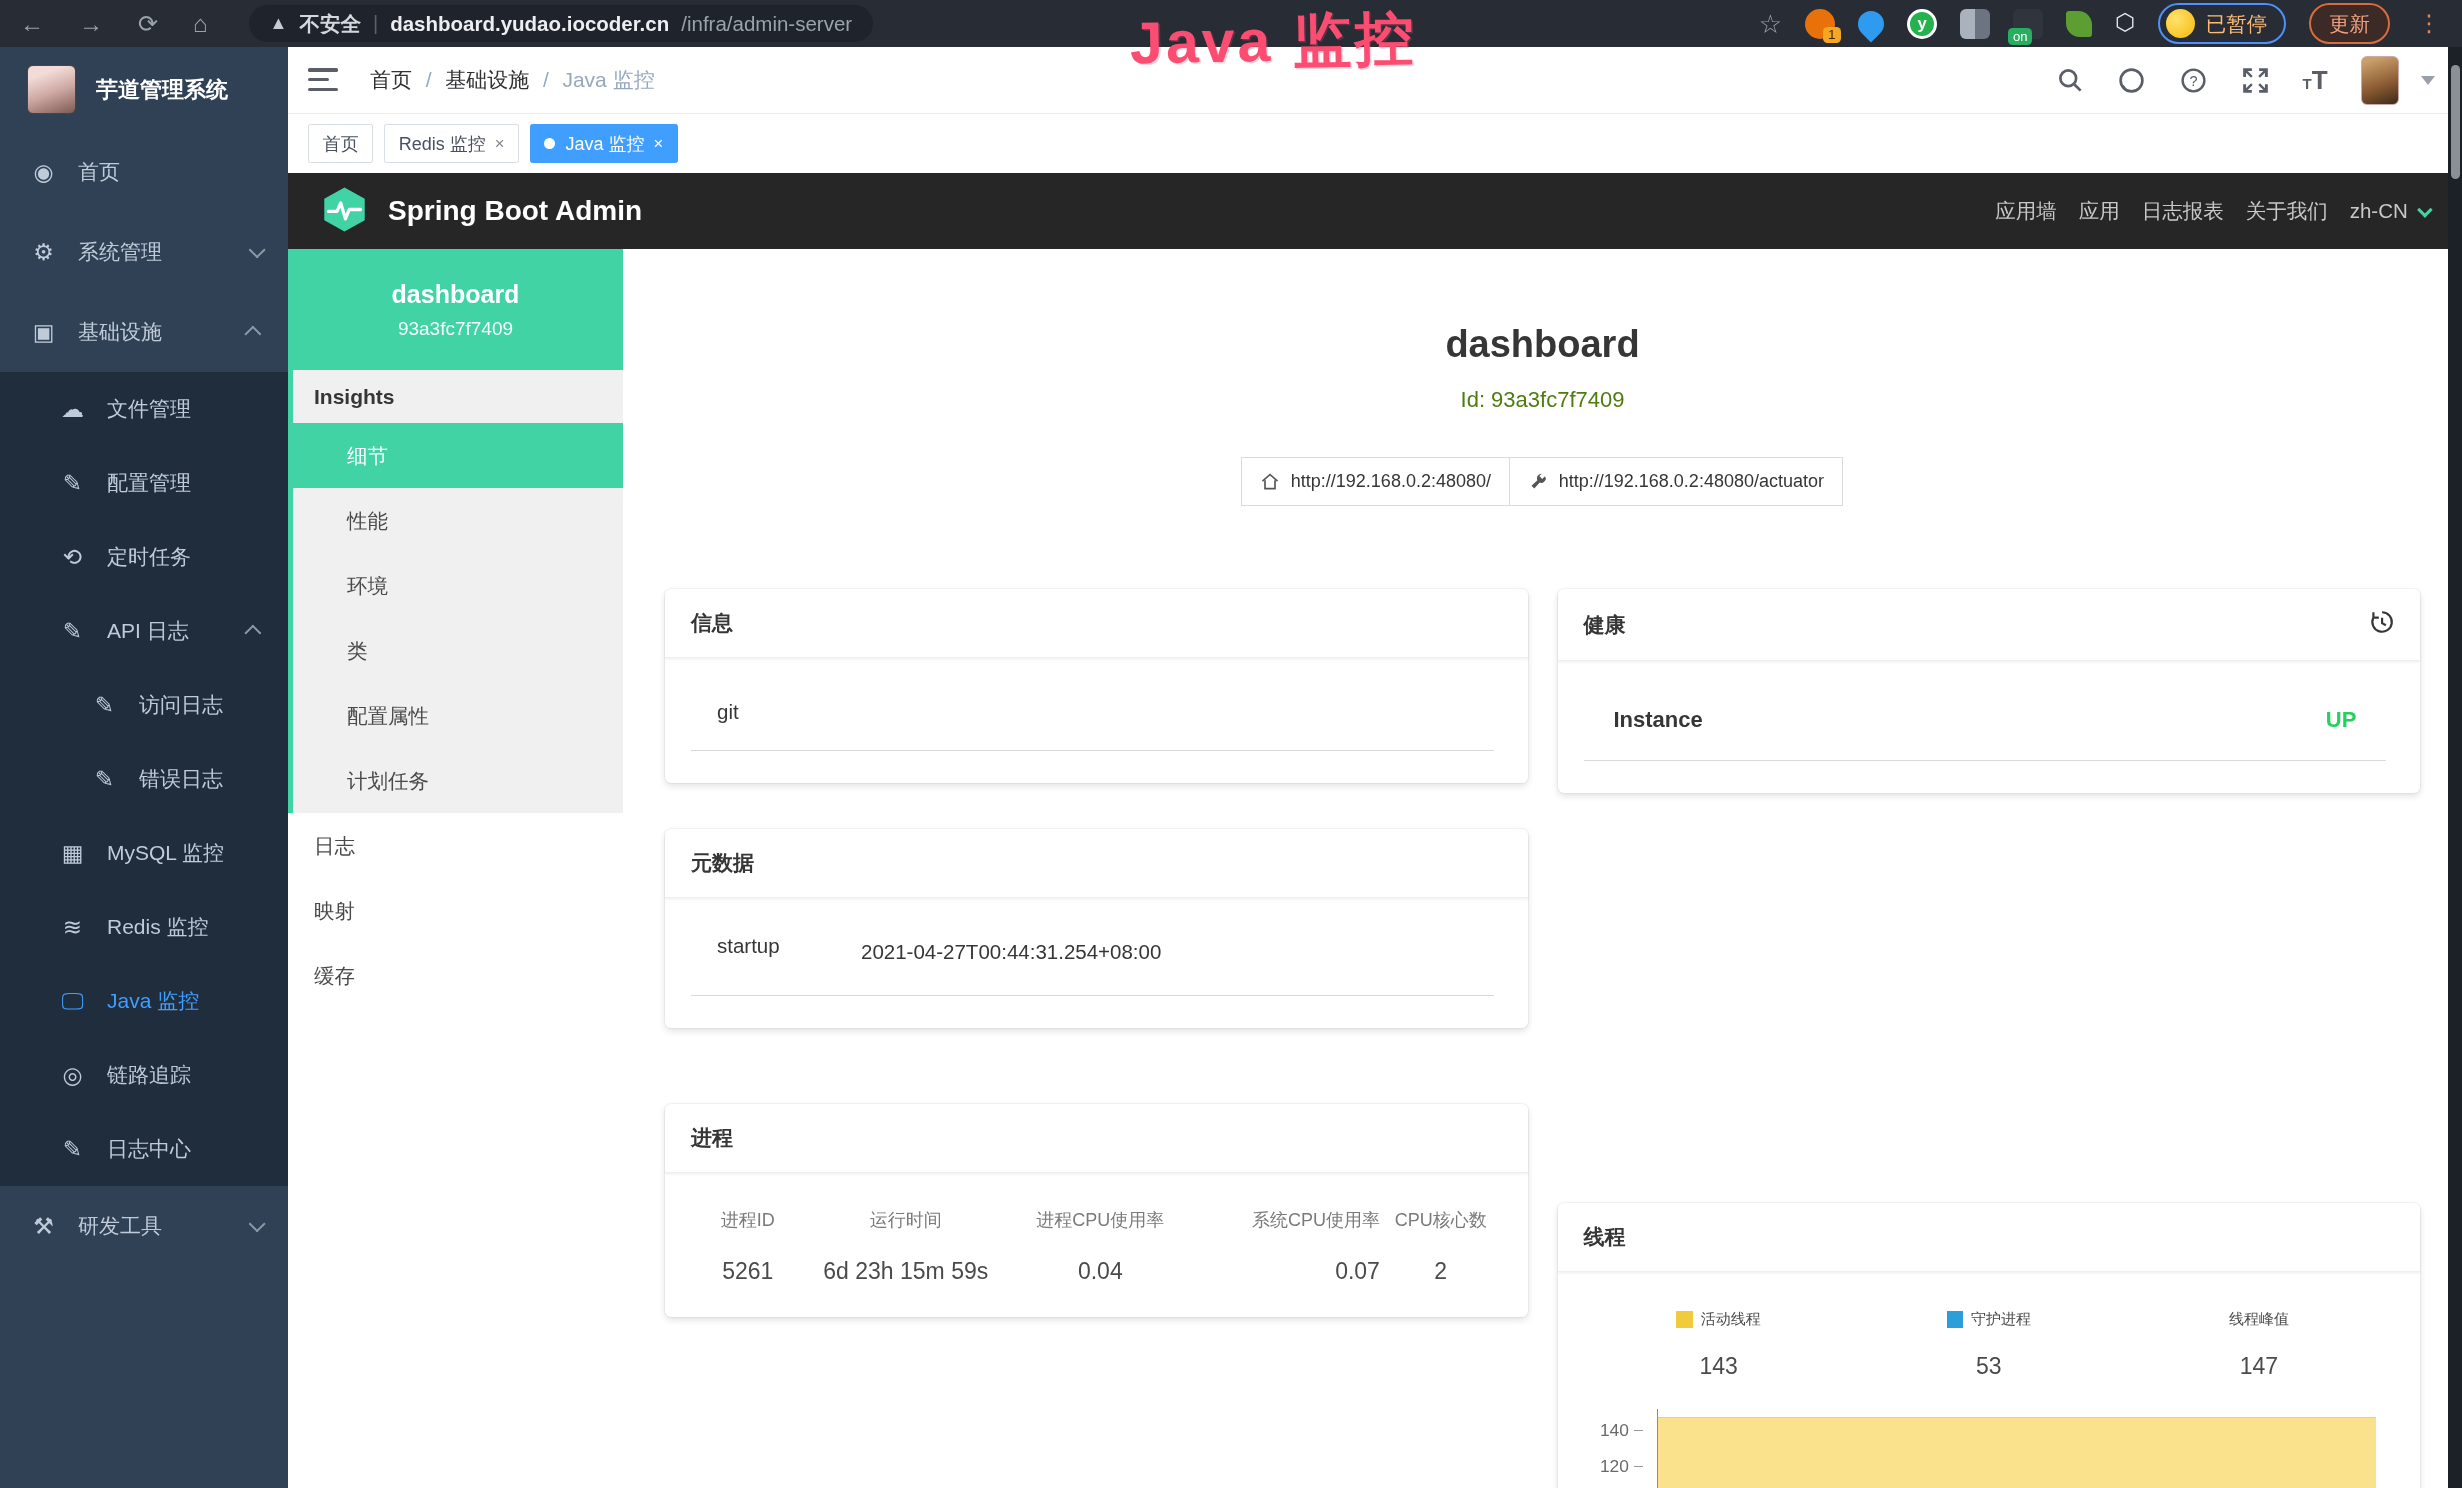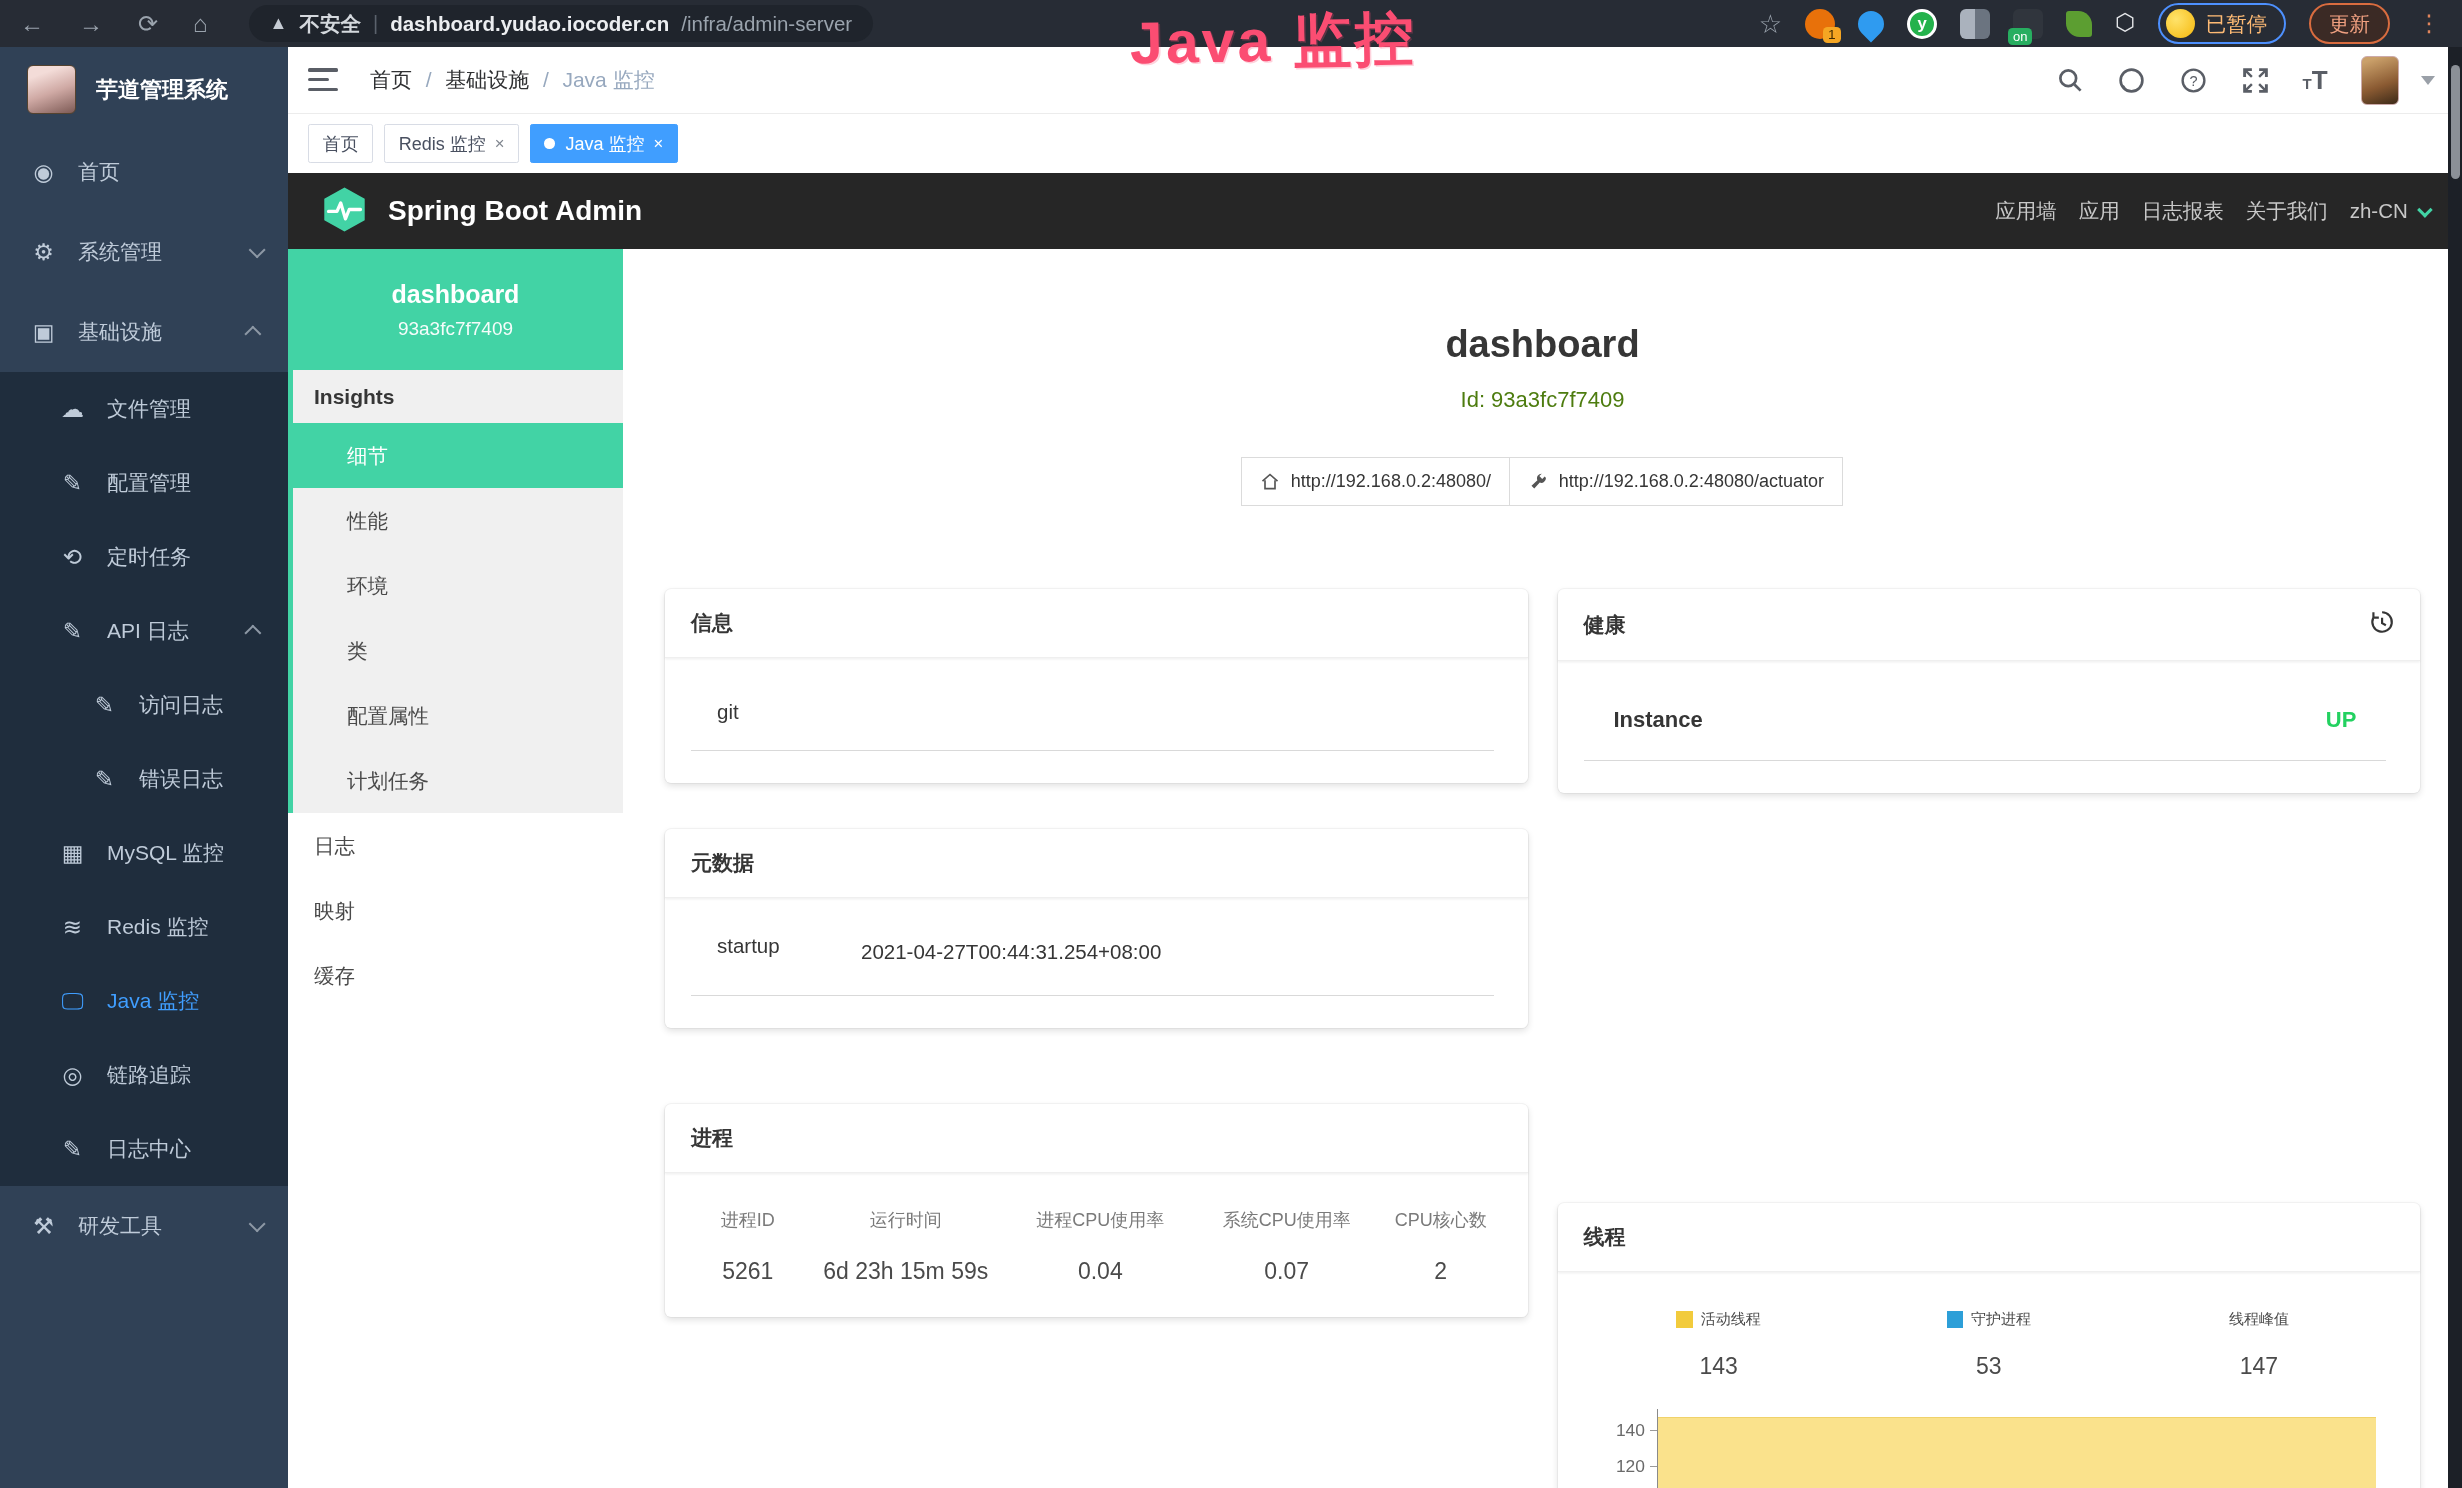--- a/index.html
+++ b/index.html
@@ -117,32 +117,32 @@
   .indent1 { padding-left:27px; }
 
   .hk-row { display:flex; align-items:center; justify-content:space-between; padding:0 30px 27px 30px; border-bottom:0.8px solid #d9d9d9; margin:0 7.6px 0 0; font-size:22px; }
   .hk-name { font-weight:bold; color:#363636; }
   .hk-status { font-weight:bold; color:#23d160; }
 
   .ptable { width:100%; }
   .ptable .trow { display:flex; text-align:center; }
   .ptable .th { font-size:18px; color:#7a7a7a; }
   .ptable .td { font-size:23px; color:#4a4a4a; margin-top:26px; }
-  .c1 { width:14%; } .c2 { width:25%; } .c3 { width:23%; } .c4 { width:23%; } .c5 { width:15%; }
+  .c1 { width:14%; } .c2 { width:25%; } .c3 { width:23%; } .c4 { width:23%;text-align:right; } .c5 { width:15%; }
 
   .legend-row { display:flex; text-align:center; }
   .legend-cell { flex:1; display:flex; align-items:center; justify-content:center; gap:7.6px; font-size:15px; color:#4a4a4a; }
   .legend-sq { width:16.7px; height:16.7px; flex-shrink:0; }
   .sq-yellow { background:#f2cb3c; }
   .sq-blue { background:#2d9fd8; }
   .legend-vals { display:flex; text-align:center; margin-top:24px; }
   .legend-vals .lv { flex:1; font-size:23px; color:#4a4a4a; }
 
   .chart { position:relative; height:121px; margin-top:26px; }
-  .ytick { position:absolute; left:16px; width:59px; text-align:right; font-size:17.4px; color:#6a6a6a; }
+  .ytick { position:absolute; left:0; width:59px; text-align:right; font-size:17.4px; color:#6a6a6a; }
   .ytick::after { content:""; display:inline-block; width:9px; height:1.5px; background:#9a9a9a; margin:0 0 4.6px 4.6px; }
   .yaxis { position:absolute; left:73px; top:3px; bottom:0; width:1.5px; background:#8a8a8a; }
   .area { position:absolute; left:74px; right:18px; top:10.6px; bottom:-7.6px; background:#fae28c; border-top:1.5px solid #f0d26a; }
 
   
   .scrollbar { position:absolute; right:0; top:47px; bottom:0; width:13.7px; background:#1c2027; z-index:40; }
   .scroll-thumb { position:absolute; left:2.3px; right:2.3px; top:18px; height:114px; border-radius:6px; background:#8b9097; }
 </style>
 </head>
 <body>

